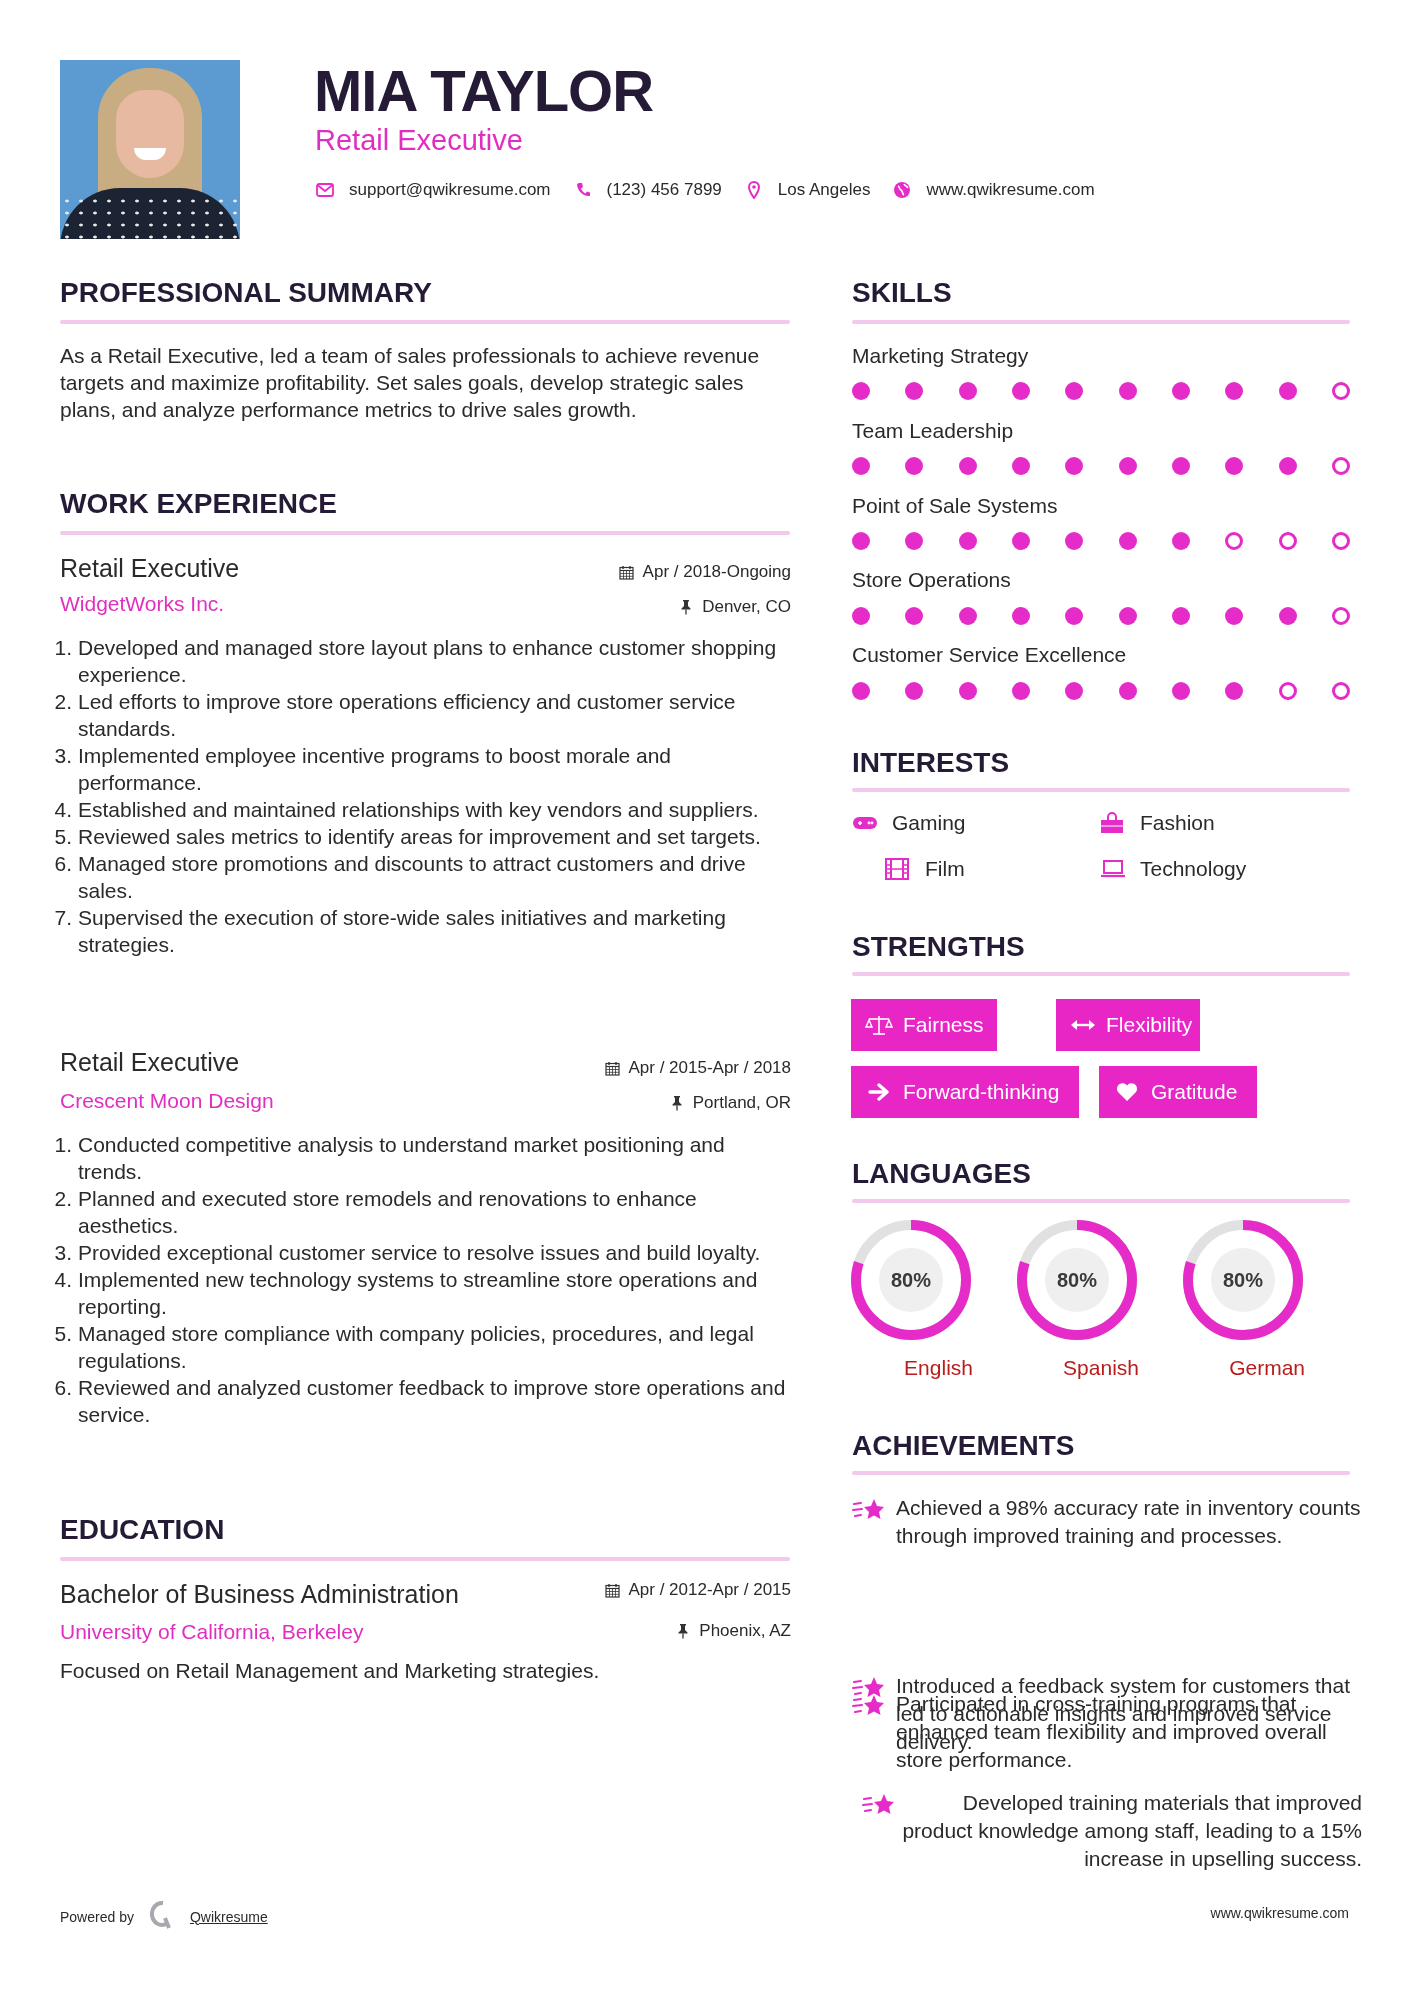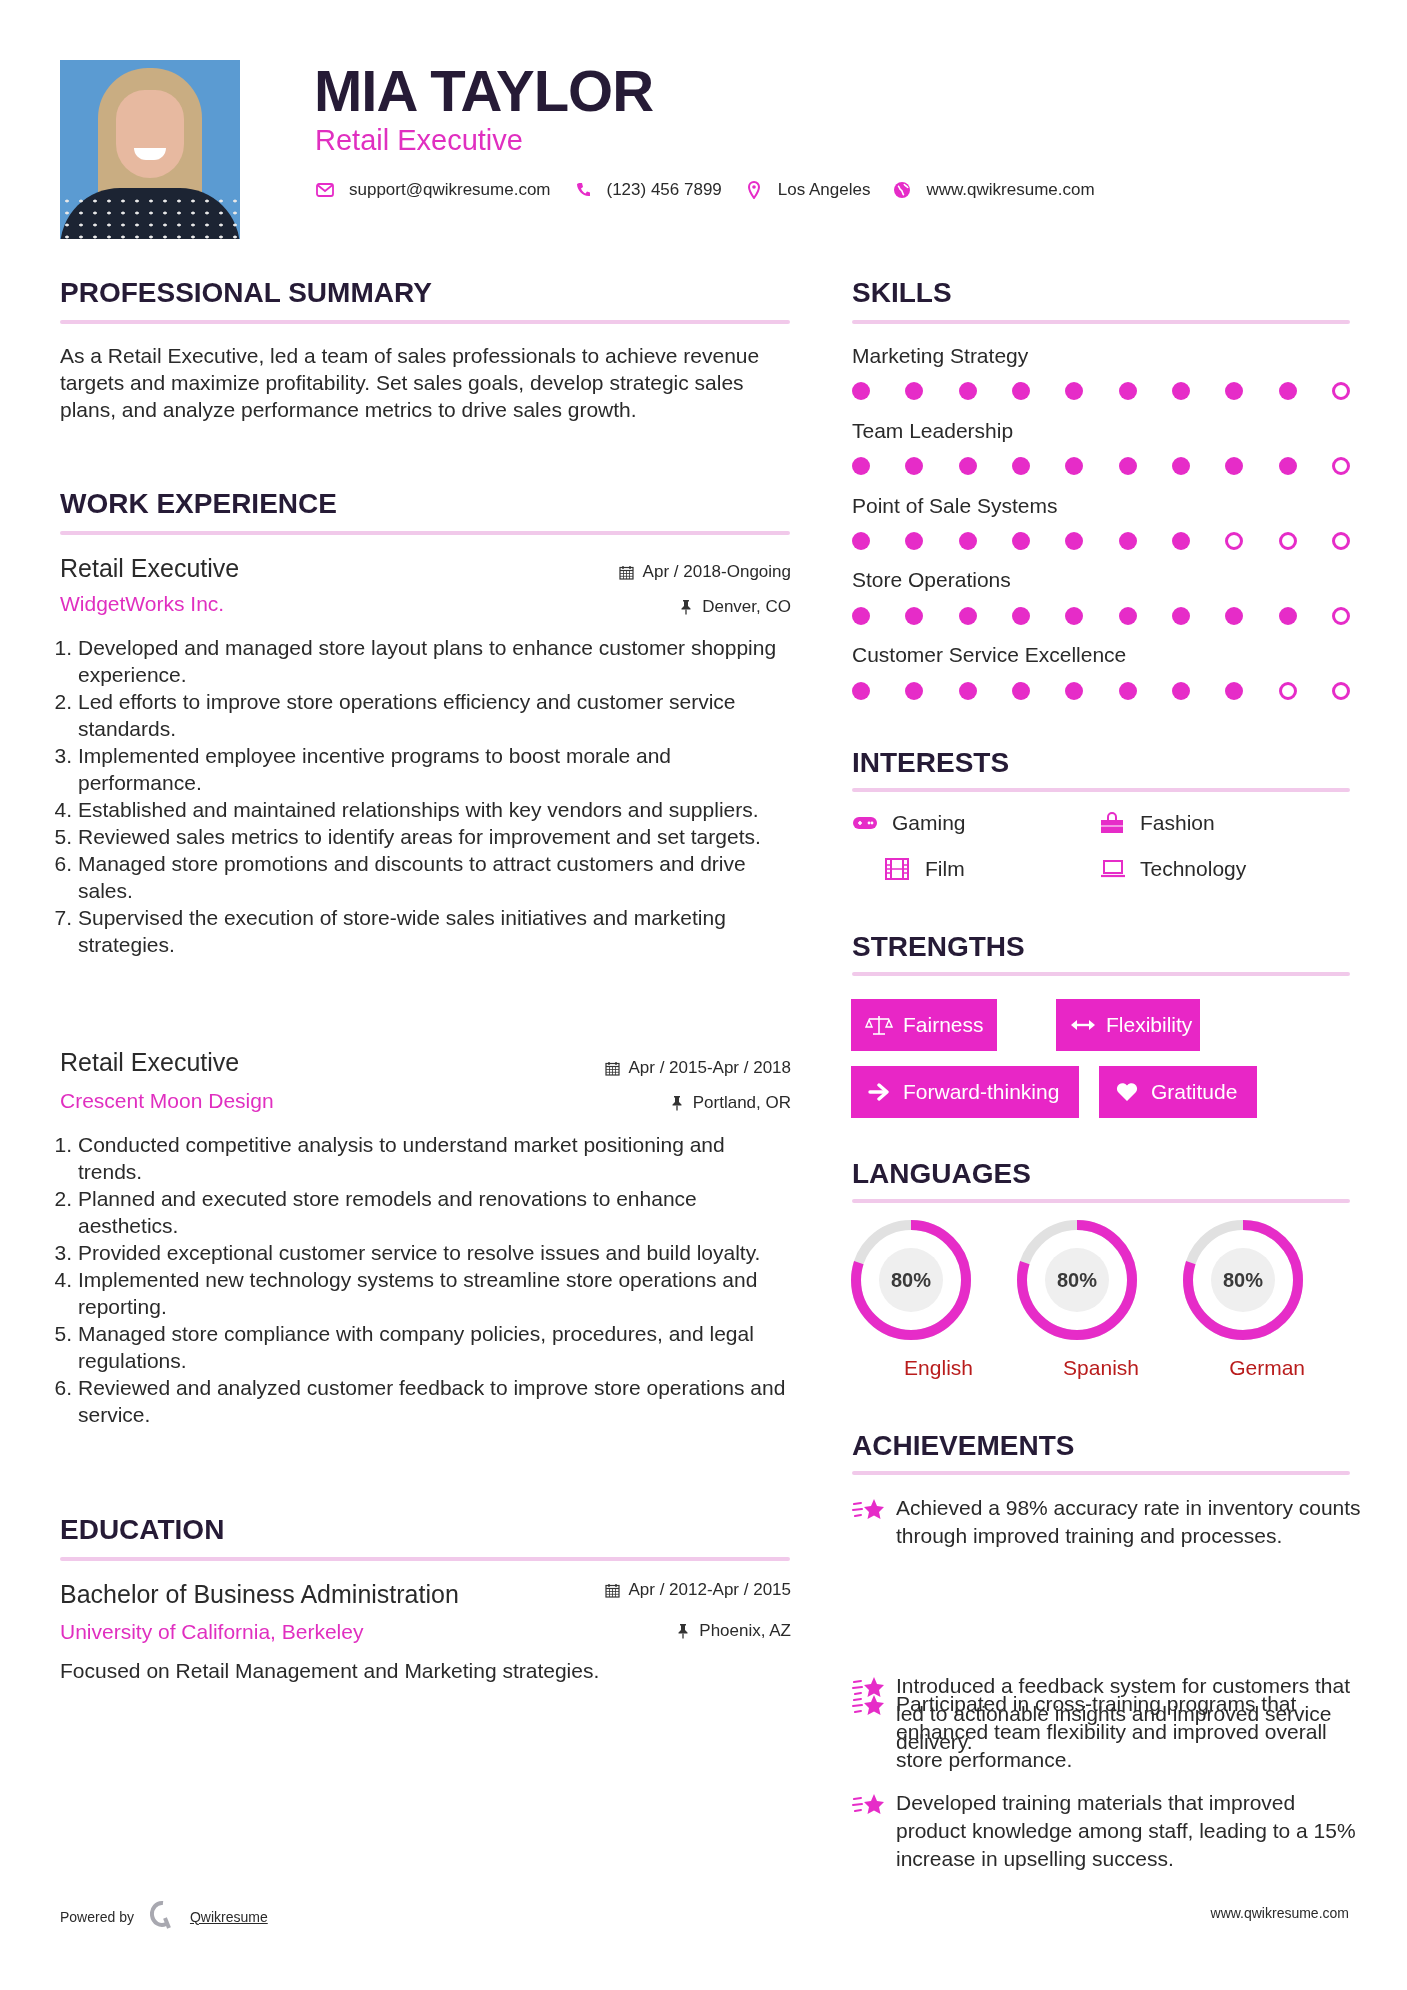--- a/index.html
+++ b/index.html
@@ -486,21 +486,21 @@
     <span class="ai">
       <svg width="34" height="28" viewBox="0 0 34 28">
           <path d="M22 3 L25 10 L32 11 L27 16 L28.5 23 L22 19.5 L15.5 23 L17 16 L12 11 L19 10 Z" fill="#e62cc8"></path>
           <line x1="2" y1="8" x2="9" y2="7" stroke="#e62cc8" stroke-width="2" stroke-linecap="round"></line>
           <line x1="1" y1="14" x2="10" y2="13" stroke="#e62cc8" stroke-width="2" stroke-linecap="round"></line>
           <line x1="3" y1="20" x2="9" y2="19" stroke="#e62cc8" stroke-width="2" stroke-linecap="round"></line>
         </svg>
     </span>
     <span class="at">Participated in cross-training programs that enhanced team flexibility and improved overall store performance.</span>
   </div>
-  <div class="ach" style="top:1789px;">
+  <div class="ach" style="top:1789px;text-align:right;">
     <span class="ai">
       <svg width="34" height="28" viewBox="0 0 34 28">
           <path d="M22 3 L25 10 L32 11 L27 16 L28.5 23 L22 19.5 L15.5 23 L17 16 L12 11 L19 10 Z" fill="#e62cc8"></path>
           <line x1="2" y1="8" x2="9" y2="7" stroke="#e62cc8" stroke-width="2" stroke-linecap="round"></line>
           <line x1="1" y1="14" x2="10" y2="13" stroke="#e62cc8" stroke-width="2" stroke-linecap="round"></line>
           <line x1="3" y1="20" x2="9" y2="19" stroke="#e62cc8" stroke-width="2" stroke-linecap="round"></line>
         </svg>
     </span>
     <span class="at">Developed training materials that improved product knowledge among staff, leading to a 15% increase in upselling success.</span>
   </div>

